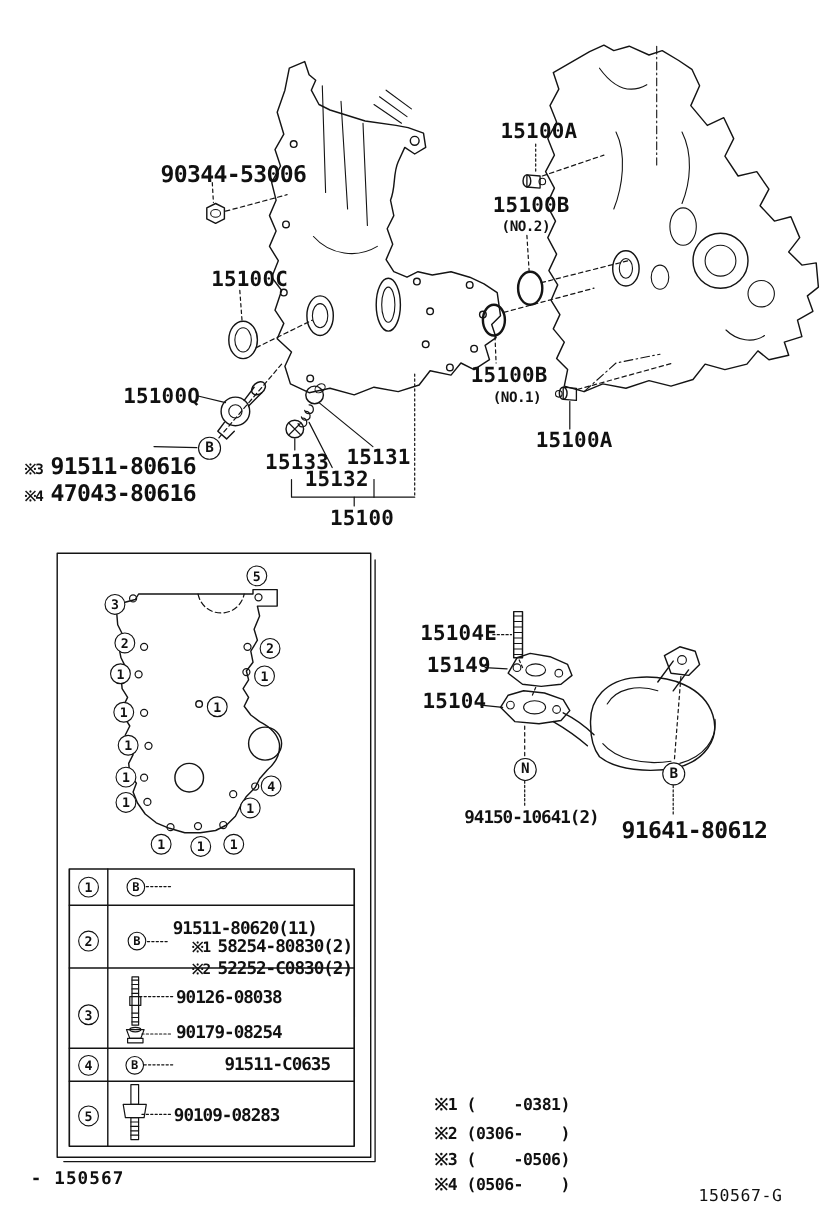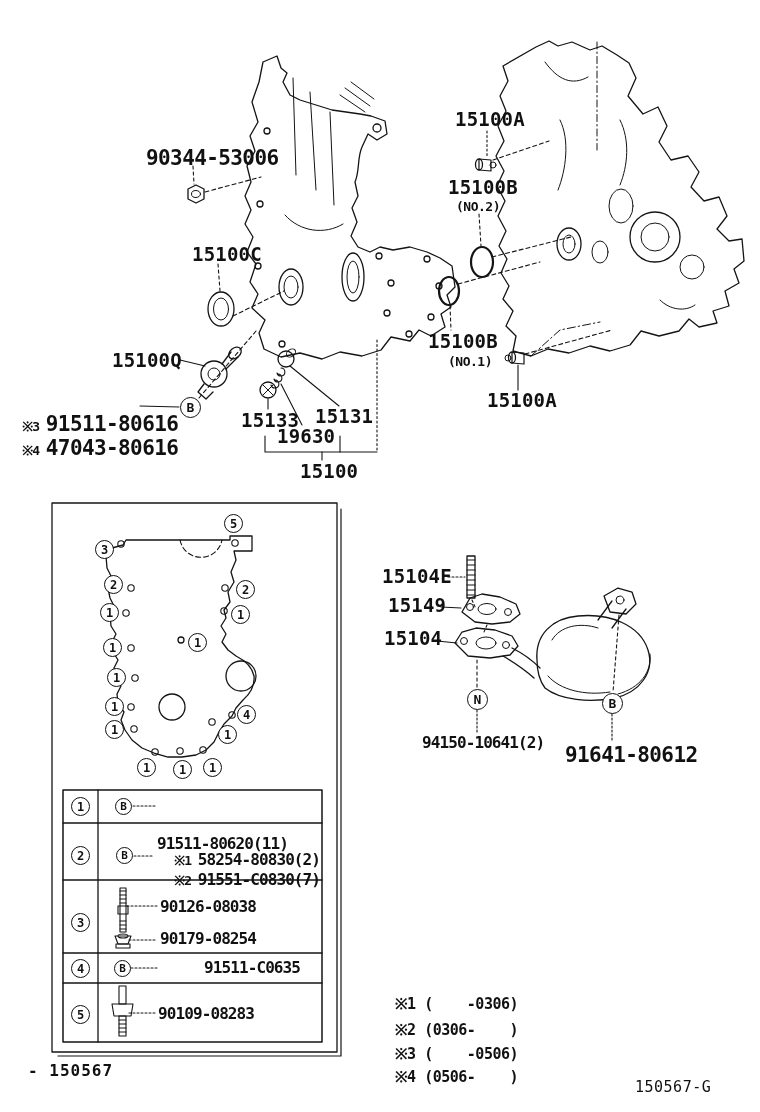--- a/index.html
+++ b/index.html
@@ -256,21 +256,21 @@
 <div class="lbl" style="left:3px;top:396px;">
   <span class="prefix">※3 </span><span class="pn17">91511-80616</span>
 </div>
 <div class="lbl" style="left:3px;top:420px;">
   <span class="prefix">※4 </span><span class="pn17">47043-80616</span>
 </div>
 <div class="circ lt" style="left:180px;top:397px;">B</div>
 
 <div class="lbl pn19" style="left:241px;top:411px;">15133</div>
 <div class="lbl pn19" style="left:315px;top:407px;">15131</div>
-<div class="lbl pn19" style="left:277px;top:427px;">19630</div>
+<div class="lbl pn19" style="left:277px;top:427px;">15132</div>
 <div class="lbl pn19" style="left:300px;top:462px;">15100</div>
 
 <div class="lbl pn19" style="left:455px;top:110px;">15100A</div>
 <div class="lbl pn19" style="left:448px;top:178px;">15100B</div>
 <div class="lbl sub13" style="left:456px;top:200px;">(NO.2)</div>
 <div class="lbl pn19" style="left:428px;top:332px;">15100B</div>
 <div class="lbl sub13" style="left:448px;top:355px;">(NO.1)</div>
 <div class="lbl pn19" style="left:487px;top:391px;">15100A</div>
 
 <div class="lbl pn19" style="left:382px;top:567px;">15104E</div>
@@ -301,36 +301,36 @@
 <div class="circ mk" style="left:71px;top:797px;">1</div>
 <div class="circ bg" style="left:115px;top:798px;">B</div>
 <div class="lbl pn16" style="left:157px;top:799px;margin-top:37px;">91511-80620(11)</div>
 
 <div class="circ mk" style="left:71px;top:846px;">2</div>
 <div class="circ bg" style="left:116px;top:847px;">B</div>
 <div class="lbl" style="left:155px;top:835px;">
   <span class="prefix">※1 </span><span class="pn16">58254-80830(2)</span>
 </div>
 <div class="lbl" style="left:155px;top:855px;">
-  <span class="prefix">※2 </span><span class="pn16">91551-C0830(7)</span>
+  <span class="prefix">※2 </span><span class="pn16">52252-C0830(2)</span>
 </div>
 
 <div class="circ mk" style="left:71px;top:913px;">3</div>
 <div class="lbl pn16" style="left:160px;top:899px;">90126-08038</div>
 <div class="lbl pn16" style="left:160px;top:931px;">90179-08254</div>
 
 <div class="circ mk" style="left:71px;top:959px;">4</div>
 <div class="circ bg" style="left:114px;top:960px;">B</div>
 <div class="lbl pn16" style="left:160px;top:960px;margin-left:44px;">91511-C0635</div>
 
 <div class="circ mk" style="left:71px;top:1005px;">5</div>
 <div class="lbl pn16" style="left:158px;top:1006px;">90109-08283</div>
 
 <div class="lbl note" style="left:378px;top:981px;">
-  <span>※1 </span><span>(    -0306)</span>
+  <span>※1 </span><span>(    -0381)</span>
 </div>
 <div class="lbl note" style="left:378px;top:1007px;">
   <span>※2 </span><span>(0306-    )</span>
 </div>
 <div class="lbl note" style="left:378px;top:1031px;">
   <span>※3 </span><span>(    -0506)</span>
 </div>
 <div class="lbl note" style="left:378px;top:1054px;">
   <span>※4 </span><span>(0506-    )</span>
 </div>

